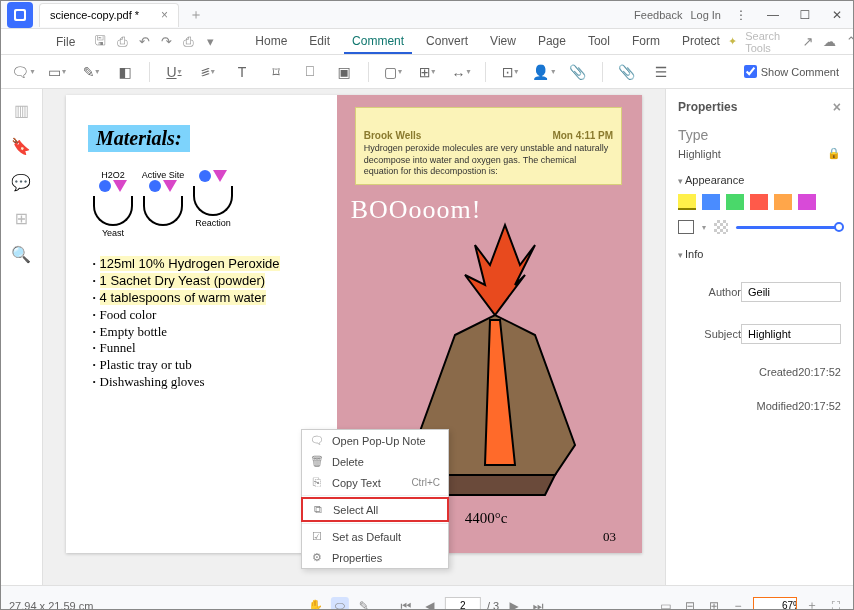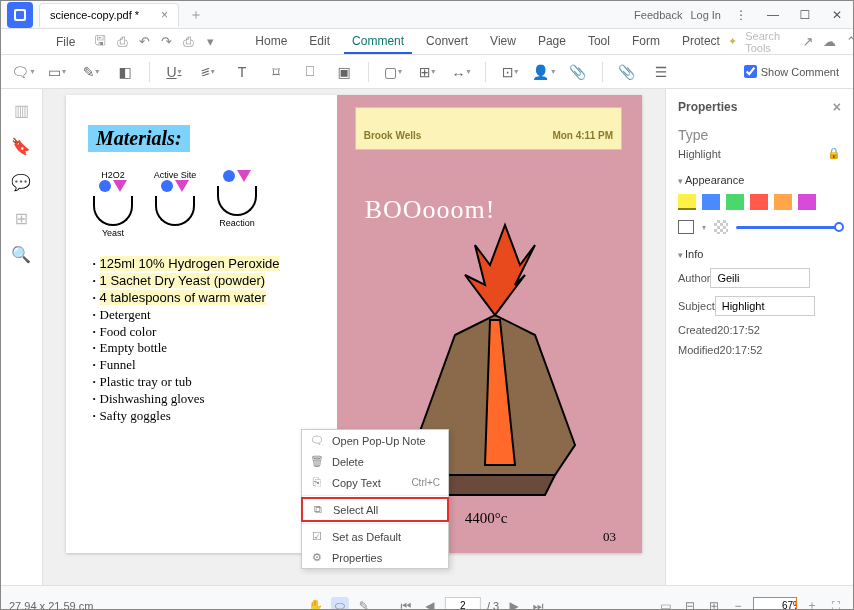--- a/index.html
+++ b/index.html
@@ -33,38 +33,38 @@
 .content { display: flex; height: calc(100% - 28px - 26px - 34px - 24px); }
 .left-rail { width: 42px; border-right: 1px solid #e0e0e0; display: flex; flex-direction: column; align-items: center; padding-top: 12px; gap: 18px; }
 .rail-btn { width: 18px; height: 18px; color: #bbb; display: flex; align-items: center; justify-content: center; }
 
 .doc-area { flex: 1; background: #f0f0f0; overflow: hidden; position: relative; display: flex; justify-content: center; padding: 6px 0; }
 .page { width: 576px; height: 458px; background: #fff; box-shadow: 0 1px 3px rgba(0,0,0,0.2); display: flex; position: relative; }
 .page-left { width: 47%; padding: 12px 10px 10px 14px; }
 .page-right { width: 53%; background: #d89ca8; position: relative; }
 
 .materials-title { background: #7dd3fc; padding: 2px 8px; font-family: Georgia, serif; font-weight: bold; font-size: 20px; font-style: italic; display: inline-block; margin: 18px 0 8px 8px; }
-.diagram-row { display: flex; gap: 12px; margin: 10px 0 18px 8px; }
+.diagram-row { display: flex; gap: 0; margin: 10px 0 18px 8px; }
 .beaker { width: 50px; text-align: center; font-size: 9px; font-family: cursive; }
 .beaker-cup { width: 40px; height: 30px; border: 2px solid #000; border-top: none; border-radius: 0 0 20px 20px; margin: 4px auto 2px; }
 .beaker-top { display: flex; justify-content: center; gap: 2px; }
 .shape-c { width: 12px; height: 12px; border-radius: 50%; background: #3a6eff; display: inline-block; }
 .shape-t { width: 0; height: 0; border-left: 7px solid transparent; border-right: 7px solid transparent; border-top: 12px solid #d946c8; display: inline-block; }
 
 .bullet-list { list-style: none; padding-left: 12px; }
 .bullet-list li { font-family: "Comic Sans MS", cursive; font-size: 13px; line-height: 1.3; }
 .bullet-list li::before { content: "· "; font-weight: bold; }
 .hl { background: #fef9c3; }
 
 .sticky-note { position: absolute; top: 12px; left: 18px; right: 20px; background: #fbf3b8; border: 1px solid #d8cf7a; padding: 6px 8px; font-size: 9px; }
 .note-header { display: flex; justify-content: space-between; font-weight: bold; color: #8a7a2e; margin-bottom: 2px; font-size: 10px; margin-top: 16px; }
 .note-body { color: #333; line-height: 1.3; }
 
 .volcano { position: absolute; top: 100px; left: 8px; right: 8px; bottom: 8px; }
-.booom { font-family: "Comic Sans MS", cursive; color: #fff; font-size: 26px; position: absolute; top: 0; left: 20px; letter-spacing: 1px; }
+.booom { font-family: "Comic Sans MS", cursive; color: #fff; font-size: 26px; position: absolute; top: 0; left: 6px; letter-spacing: 1px; }
 .volcano-svg { position: absolute; top: 10px; left: 50px; width: 220px; height: 300px; }
 .temp-label { position: absolute; bottom: 18px; left: 120px; font-family: cursive; font-size: 15px; text-align: right; }
 .page-num { position: absolute; bottom: 0; right: 18px; font-family: serif; font-size: 13px; }
 .word-icon { position: absolute; top: 6px; right: 10px; width: 20px; height: 20px; background: #fff; border: 1px solid #3a6eff; border-radius: 50%; color: #3a6eff; display: flex; align-items: center; justify-content: center; font-size: 10px; font-weight: bold; }
 
 .context-menu { position: absolute; top: 340px; left: 258px; width: 148px; background: #fff; border: 1px solid #ccc; box-shadow: 2px 2px 6px rgba(0,0,0,0.15); font-size: 11px; z-index: 50; }
 .cm-item { display: flex; align-items: center; padding: 4px 8px; gap: 8px; color: #444; cursor: pointer; }
 .cm-icon { width: 14px; text-align: center; color: #888; font-size: 11px; }
 .cm-shortcut { margin-left: auto; color: #888; font-size: 10px; }
 .cm-sep { height: 1px; background: #eee; margin: 2px 0; }
@@ -85,21 +85,21 @@
 .sw-b { background: #4a8cff; }
 .sw-g { background: #4ad86a; }
 .sw-r { background: #ff5a4a; }
 .sw-o { background: #ffa64a; }
 .sw-p { background: #d84ad8; }
 .opacity-row { display: flex; align-items: center; gap: 8px; margin-top: 10px; }
 .opacity-icon { width: 16px; height: 14px; border: 1px solid #666; }
 .checker { width: 14px; height: 14px; background: repeating-conic-gradient(#ccc 0 90deg, #fff 0 180deg); background-size: 6px 6px; }
 .slider { flex: 1; height: 3px; background: #3a6eff; border-radius: 2px; position: relative; }
 .slider-thumb { position: absolute; right: -3px; top: -4px; width: 10px; height: 10px; border: 2px solid #3a6eff; background: #fff; border-radius: 50%; }
-.info-row { display: flex; justify-content: flex-start; margin-top: 8px; align-items: center; }
+.info-row { display: flex; justify-content: flex-end; margin-top: 22px; align-items: center; }
 .info-input { width: 100px; height: 20px; border: 1px solid #ccc; padding: 0 6px; font-size: 11px; }
 
 .statusbar { height: 40px; border-top: 1px solid #e0e0e0; display: flex; align-items: center; padding: 0 8px; font-size: 11px; color: #666; background: #f8f9fb; }
 .sb-center { position: absolute; left: 50%; transform: translateX(-50%); display: flex; align-items: center; gap: 6px; }
 .sb-btn { width: 18px; height: 18px; display: flex; align-items: center; justify-content: center; color: #888; font-size: 12px; }
 .sb-btn.active { background: #d4e2ff; border-radius: 3px; }
 .page-field { width: 36px; height: 18px; border: 1px solid #ccc; text-align: center; font-size: 10px; }
 .sb-right { margin-left: auto; display: flex; align-items: center; gap: 6px; }
 .zoom-field { width: 44px; height: 18px; border: 1px solid #f97316; text-align: center; font-size: 10px; padding-left: 28px; }
 </style>
@@ -227,35 +227,34 @@
                 <span class="shape-t"></span>
               </div>
               <div class="beaker-cup"></div>
               <div>Reaction</div>
             </div>
         </div>
         <ul class="bullet-list" id="bullets">
             <li><span class="hl">125ml 10% Hydrogen Peroxide</span></li>
             <li><span class="hl">1 Sachet Dry Yeast (powder)</span></li>
             <li><span class="hl">4 tablespoons of warm water</span></li>
-            <li>Detergent</li>
             <li>Food color</li>
             <li>Empty bottle</li>
             <li>Funnel</li>
             <li>Plastic tray or tub</li>
             <li>Dishwashing gloves</li>
-            <li>Safty goggles</li>
           </ul>
       </div>
       <div class="page-right">
         <div class="sticky-note">
           <div class="note-header">
             <span>Brook Wells</span>
             <span>Mon 4:11 PM</span>
           </div>
+          <div class="note-body">Hydrogen peroxide molecules are very unstable and naturally decompose into water and oxygen gas. The chemical equation for this decompostion is:</div>
         </div>
         <div class="volcano">
           <div class="booom">BOOooom!</div>
           <svg class="volcano-svg" viewBox="0 0 220 300">
             <path d="M110 20 L95 60 L80 40 L90 80 L70 70 L100 110 L130 70 L120 80 L140 40 L125 60 Z" fill="#e84a1e" stroke="#000" stroke-width="2"></path>
             <path d="M60 130 L100 110 L140 130 L180 240 L160 270 L40 270 L20 240 Z" fill="#8a6a4a" stroke="#000" stroke-width="2"></path>
             <path d="M95 115 L105 115 L120 260 L90 260 Z" fill="#ff6a2a" stroke="#000" stroke-width="2"></path>
             <path d="M40 270 L160 270 L150 290 L50 290 Z" fill="#6a4a3a" stroke="#000" stroke-width="2"></path>
           </svg>
           <div class="temp-label">4400°c</div>

